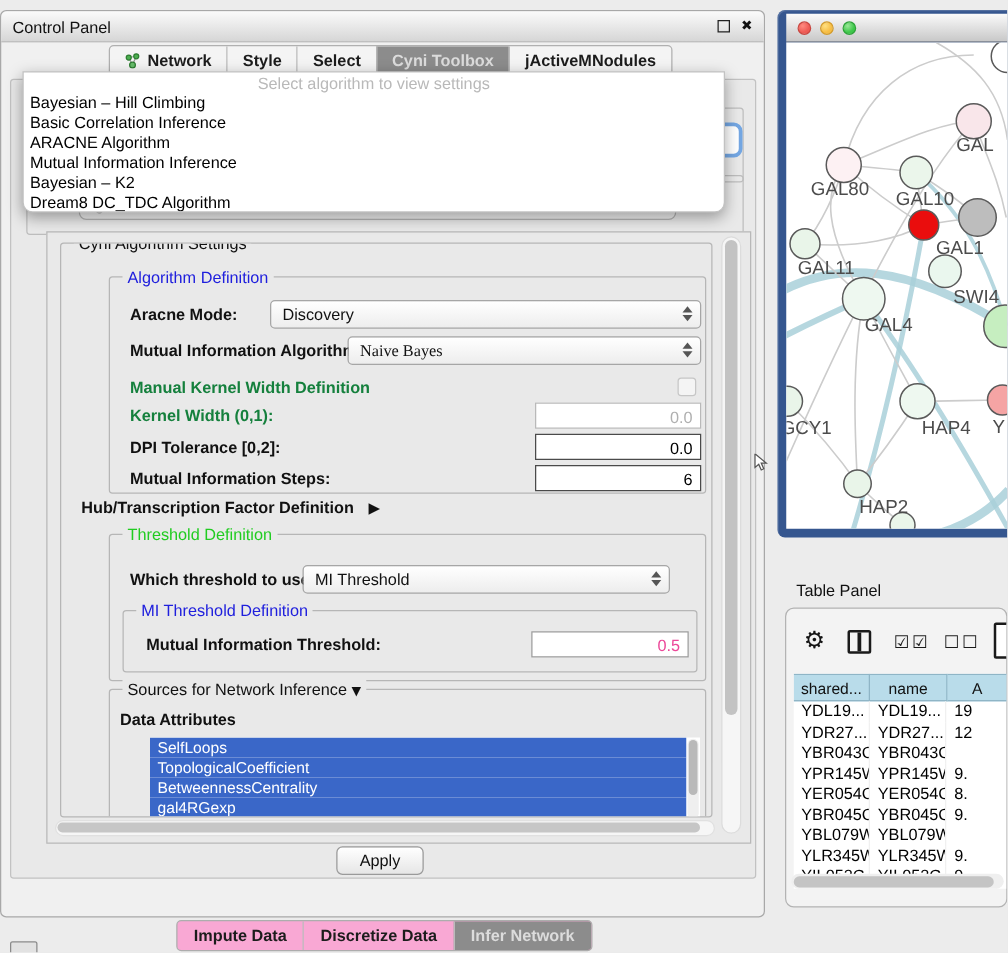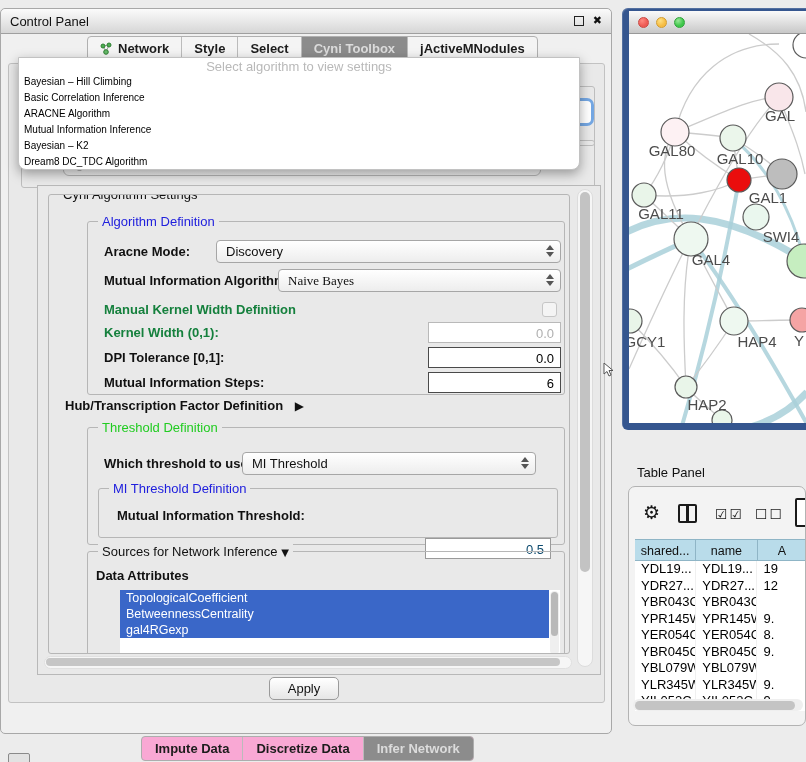--- a/index.html
+++ b/index.html
@@ -59,21 +59,21 @@
 
   .combo{position:absolute;height:23px;background:linear-gradient(#ffffff,#ededed);border:1px solid #a6a6a6;
          border-radius:4px;font-size:13px;color:#111;line-height:21px;padding-left:9px;box-sizing:border-box;}
   .stepper{position:absolute;right:6px;top:4px;display:flex;flex-direction:column;gap:2px;}
   .stepper .up{width:0;height:0;border-left:4px solid transparent;border-right:4px solid transparent;border-bottom:5px solid #555;}
   .stepper .dn{width:0;height:0;border-left:4px solid transparent;border-right:4px solid transparent;border-top:5px solid #555;}
 
   .field{position:absolute;height:21px;background:#fff;font-size:13px;text-align:right;
          line-height:21px;padding-right:6px;box-sizing:border-box;}
   .field.strong{border:1.6px solid #4a4a4a;color:#000;}
-  .field.soft{border:1px solid #9a9a9a;color:#0c4a6e;margin-top:33px;}
+  .field.soft{border:1px solid #9a9a9a;color:#ec4899;}
   .field.dis{border:1px solid #b9b9b9;color:#b0b0b0;}
 
   .checkbox{position:absolute;width:13px;height:13px;border:1px solid #c6c6c6;border-radius:3px;background:#f4f4f4;}
 
   .hub-row{position:absolute;left:16px;top:203px;font-size:13px;font-weight:700;color:#111;}
   .hub-row .arr{font-family:"DejaVu Sans",sans-serif;font-size:12px;margin-left:8px;}
 
   .attr-label{position:absolute;left:8px;top:16px;font-size:13px;font-weight:700;color:#111;}
   .attr-list{position:absolute;left:32px;top:38px;width:440px;height:66px;background:#fff;overflow:hidden;}
   .attr-item{height:16px;line-height:16px;font-size:12.5px;color:#fff;background:#3a67c8;padding-left:6px;
@@ -87,21 +87,21 @@
   .bottom-tabs{position:absolute;left:140px;top:699px;display:flex;border:1px solid #adadad;border-radius:4px;
                overflow:hidden;background:#f9a8d4;margin-top:28px;}
   .btab{padding:4px 13px;font-size:13px;font-weight:600;color:#1c1c1c;white-space:nowrap;}
   .btab+.btab{border-left:1px solid #bbb;}
   .btab.sel{background:#8c8c8c;color:#dcdcdc;}
 
   
   .popup{position:absolute;left:18px;top:57px;width:562px;height:113px;background:#fff;border:1px solid #c2c2c2;
          border-radius:0 0 8px 8px;box-shadow:0 4px 12px rgba(0,0,0,.35);z-index:10;box-sizing:border-box;overflow:hidden;}
   .popup .ph{text-align:center;color:#b9b9b9;font-size:13px;height:15px;line-height:15px;margin-top:1px;}
-  .popup .opt{font-size:10px;height:16px;line-height:16px;padding-left:5px;color:#000;white-space:nowrap;}
+  .popup .opt{font-size:13px;height:16px;line-height:16px;padding-left:5px;color:#000;white-space:nowrap;}
   .popup .opt.bold{font-weight:400;}
 
   
   .net-win{position:absolute;left:622px;top:8px;width:184px;height:422px;background:#35568f;border-radius:6px 0 0 6px;
            box-shadow:inset 1px 1px 0 rgba(255,255,255,.15);}
   .net-tb{position:absolute;left:7px;top:3px;right:0;height:23px;background:linear-gradient(#fafafa,#c8c8c8);
           border-bottom:1px solid #999;display:flex;align-items:center;gap:7px;padding-left:9px;box-sizing:border-box;}
   .light{width:11px;height:11px;border-radius:50%;box-sizing:border-box;}
   .light.red{background:radial-gradient(circle at 35% 30%,#ff8a80,#ee5b55 60%);border:1px solid #c94842;}
   .light.yellow{background:radial-gradient(circle at 35% 30%,#ffe082,#f6bd44 60%);border:1px solid #d39c2d;}
@@ -217,21 +217,21 @@
               <span class="lbl dis">Manual Kernel Width Definition</span>
               <span class="checkbox" style="right:7px;top:4px;"></span>
             </div>
 
             <div class="row" style="top:99px;">
               <span class="lbl dis">Kernel Width (0,1):</span>
               <div class="field dis" style="left:340px;right:3px;top:1px;">0.0</div>
             </div>
 
             <div class="row" style="top:124px;">
-              <span class="lbl">DPI Tolerance [0,1]:</span>
+              <span class="lbl">DPI Tolerance [0,2]:</span>
               <div class="field strong" style="left:340px;right:3px;top:1px;">0.0</div>
             </div>
 
             <div class="row" style="top:149px;">
               <span class="lbl">Mutual Information Steps:</span>
               <div class="field strong" style="left:340px;right:3px;top:1px;">6</div>
             </div>
           </div>
 
           <div class="hub-row">
@@ -265,20 +265,21 @@
           <div class="grp" style="left:38px;top:356px;width:476px;height:110px;">
             <span class="gtitle">
               <span>Sources for Network Inference</span>
               <span style="font-family:'DejaVu Sans',sans-serif;font-size:10px;">▼</span>
             </span>
             <span class="attr-label">Data Attributes</span>
             <div class="attr-list" id="attr-list">
               <div class="list-scroll">
                   <div class="list-thumb"></div>
                 </div>
+            <div class="attr-item">SelfLoops</div>
                 <div class="attr-item">TopologicalCoefficient</div>
                 <div class="attr-item">BetweennessCentrality</div>
                 <div class="attr-item">gal4RGexp</div>
               </div>
           </div>
         </div>
 
         <div class="vscroll">
             <div class="vthumb"></div>
           </div>

